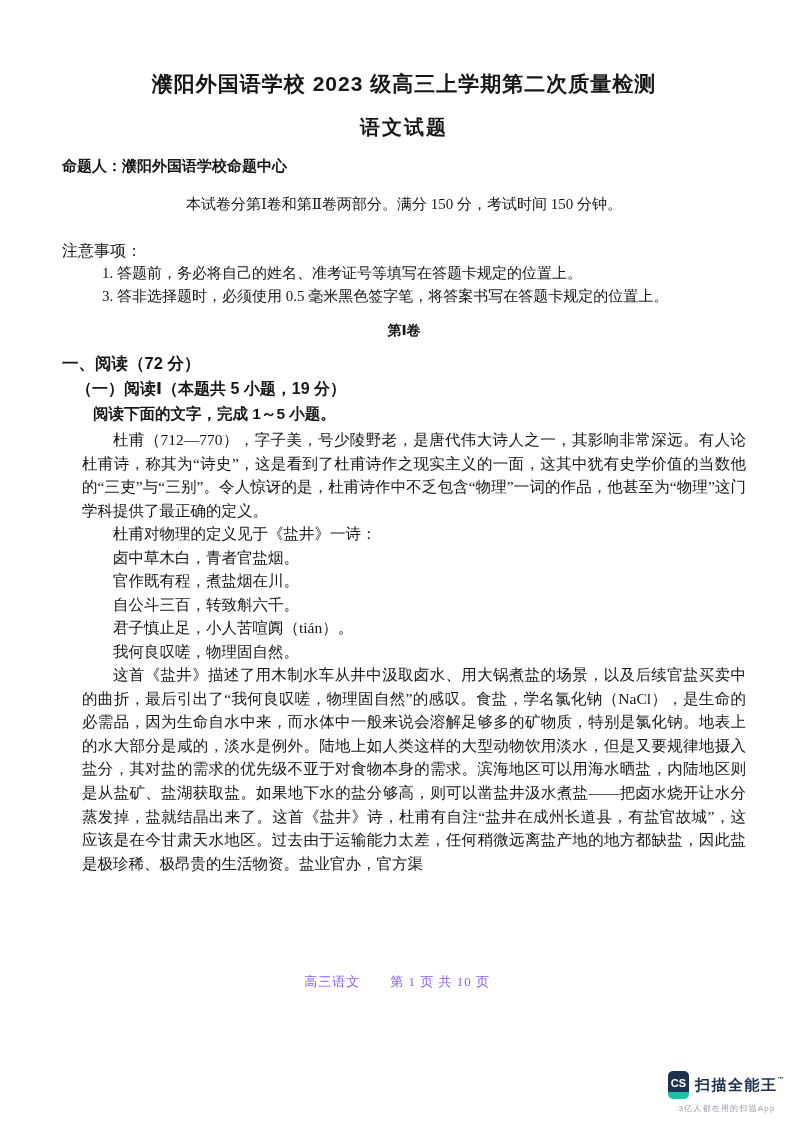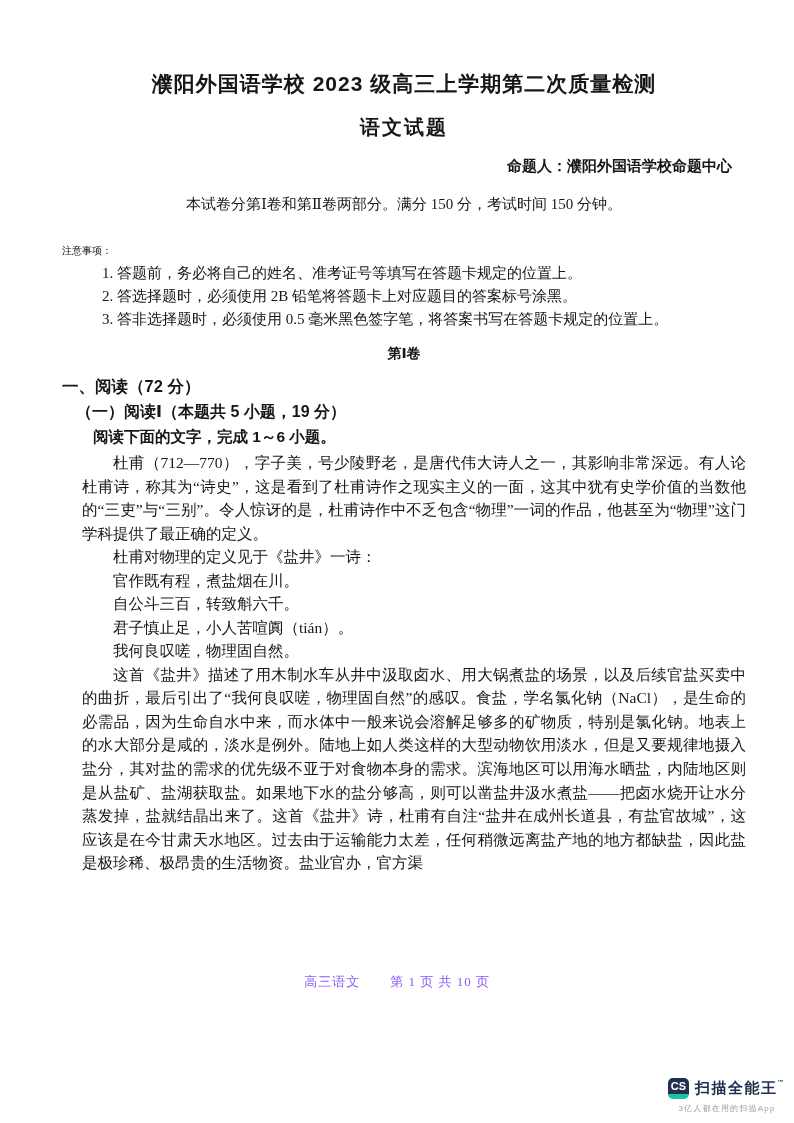--- a/index.html
+++ b/index.html
@@ -26,37 +26,37 @@
   .subtitle {
     text-align: center;
     font-weight: bold;
     font-size: 20px;
     line-height: 26px;
     margin-top: 17px;
     letter-spacing: 2px;
     font-family: "Liberation Sans", "DejaVu Sans", sans-serif;
   }
   .proposer {
-    text-align: right;
+    text-align: left;
     font-weight: bold;
     font-size: 15px;
     line-height: 20px;
     margin-top: 16px;
     padding-right: 14px;
     font-family: Liberation Sans, sans-serif;
   }
   .exam-info {
     text-align: center;
     font-size: 15px;
     line-height: 21px;
     margin-top: 18px;
   }
   .notices { margin-top: 24px; }
   .notices-heading {
-    font-size: 10px;
+    font-size: 16px;
     line-height: 23px;
   }
   .notice-item {
     font-size: 15px;
     line-height: 23px;
     margin-left: 40px;
   }
   .volume-heading {
     text-align: center;
     font-weight: bold;
@@ -121,21 +121,21 @@
     right: 8px;
     bottom: 9px;
     width: 118px;
   }
   .wm-row {
     display: flex;
     align-items: center;
   }
   .wm-icon {
     width: 21px;
-    height: 21px;
+    height: 28px;
     border-radius: 5px;
     background: linear-gradient(180deg, #20304f 0%, #20304f 76%, #1cc3a0 76%, #1cc3a0 100%);
     display: flex;
     align-items: center;
     justify-content: center;
     flex: 0 0 auto;
   }
   .wm-cs {
     color: #ffffff;
     font-family: "Liberation Sans", "DejaVu Sans", sans-serif;
@@ -174,33 +174,33 @@
 <div class="page">
 
   <div class="title">濮阳外国语学校 2023 级高三上学期第二次质量检测</div>
   <div class="subtitle">语文试题</div>
   <div class="proposer">命题人：濮阳外国语学校命题中心</div>
   <div class="exam-info">本试卷分第Ⅰ卷和第Ⅱ卷两部分。满分 150 分，考试时间 150 分钟。</div>
 
   <div class="notices">
     <div class="notices-heading">注意事项：</div>
     <div class="notice-item">1. 答题前，务必将自己的姓名、准考证号等填写在答题卡规定的位置上。</div>
-    <div class="notice-item">2. 答选择题时，必须使用 2B 铅笔将答题卡上对应题目的答案标号涂黑。</div>
     <div class="notice-item">3. 答非选择题时，必须使用 0.5 毫米黑色签字笔，将答案书写在答题卡规定的位置上。</div>
   </div>
 
   <div class="volume-heading">第Ⅰ卷</div>
   <div class="section-heading">一、阅读（72 分）</div>
   <div class="subsection-heading">（一）阅读Ⅰ（本题共 5 小题，19 分）</div>
-  <div class="instruction">阅读下面的文字，完成 1～6 小题。</div>
+  <div class="instruction">阅读下面的文字，完成 1～5 小题。</div>
 
   <div class="passage">
     <p class="para">杜甫（712—770），字子美，号少陵野老，是唐代伟大诗人之一，其影响非常深远。有人论杜甫诗，称其为“诗史”，这是看到了杜甫诗作之现实主义的一面，这其中犹有史学价值的当数他的“三吏”与“三别”。令人惊讶的是，杜甫诗作中不乏包含“物理”一词的作品，他甚至为“物理”这门学科提供了最正确的定义。</p>
     <p class="para">杜甫对物理的定义见于《盐井》一诗：</p>
     <div class="poem">
+      <div class="poem-line">卤中草木白，青者官盐烟。</div>
       <div class="poem-line">官作既有程，煮盐烟在川。</div>
       <div class="poem-line">自公斗三百，转致斛六千。</div>
       <div class="poem-line">君子慎止足，小人苦喧阗（tián）。</div>
       <div class="poem-line">我何良叹嗟，物理固自然。</div>
     </div>
     <p class="para">这首《盐井》描述了用木制水车从井中汲取卤水、用大锅煮盐的场景，以及后续官盐买卖中的曲折，最后引出了“我何良叹嗟，物理固自然”的感叹。食盐，学名氯化钠（NaCl），是生命的必需品，因为生命自水中来，而水体中一般来说会溶解足够多的矿物质，特别是氯化钠。地表上的水大部分是咸的，淡水是例外。陆地上如人类这样的大型动物饮用淡水，但是又要规律地摄入盐分，其对盐的需求的优先级不亚于对食物本身的需求。滨海地区可以用海水晒盐，内陆地区则是从盐矿、盐湖获取盐。如果地下水的盐分够高，则可以凿盐井汲水煮盐——把卤水烧开让水分蒸发掉，盐就结晶出来了。这首《盐井》诗，杜甫有自注“盐井在成州长道县，有盐官故城”，这应该是在今甘肃天水地区。过去由于运输能力太差，任何稍微远离盐产地的地方都缺盐，因此盐是极珍稀、极昂贵的生活物资。盐业官办，官方渠</p>
   </div>
 
   <div class="footer">
     <span class="footer-course">高三语文</span><span>第 1 页 共 10 页</span>

